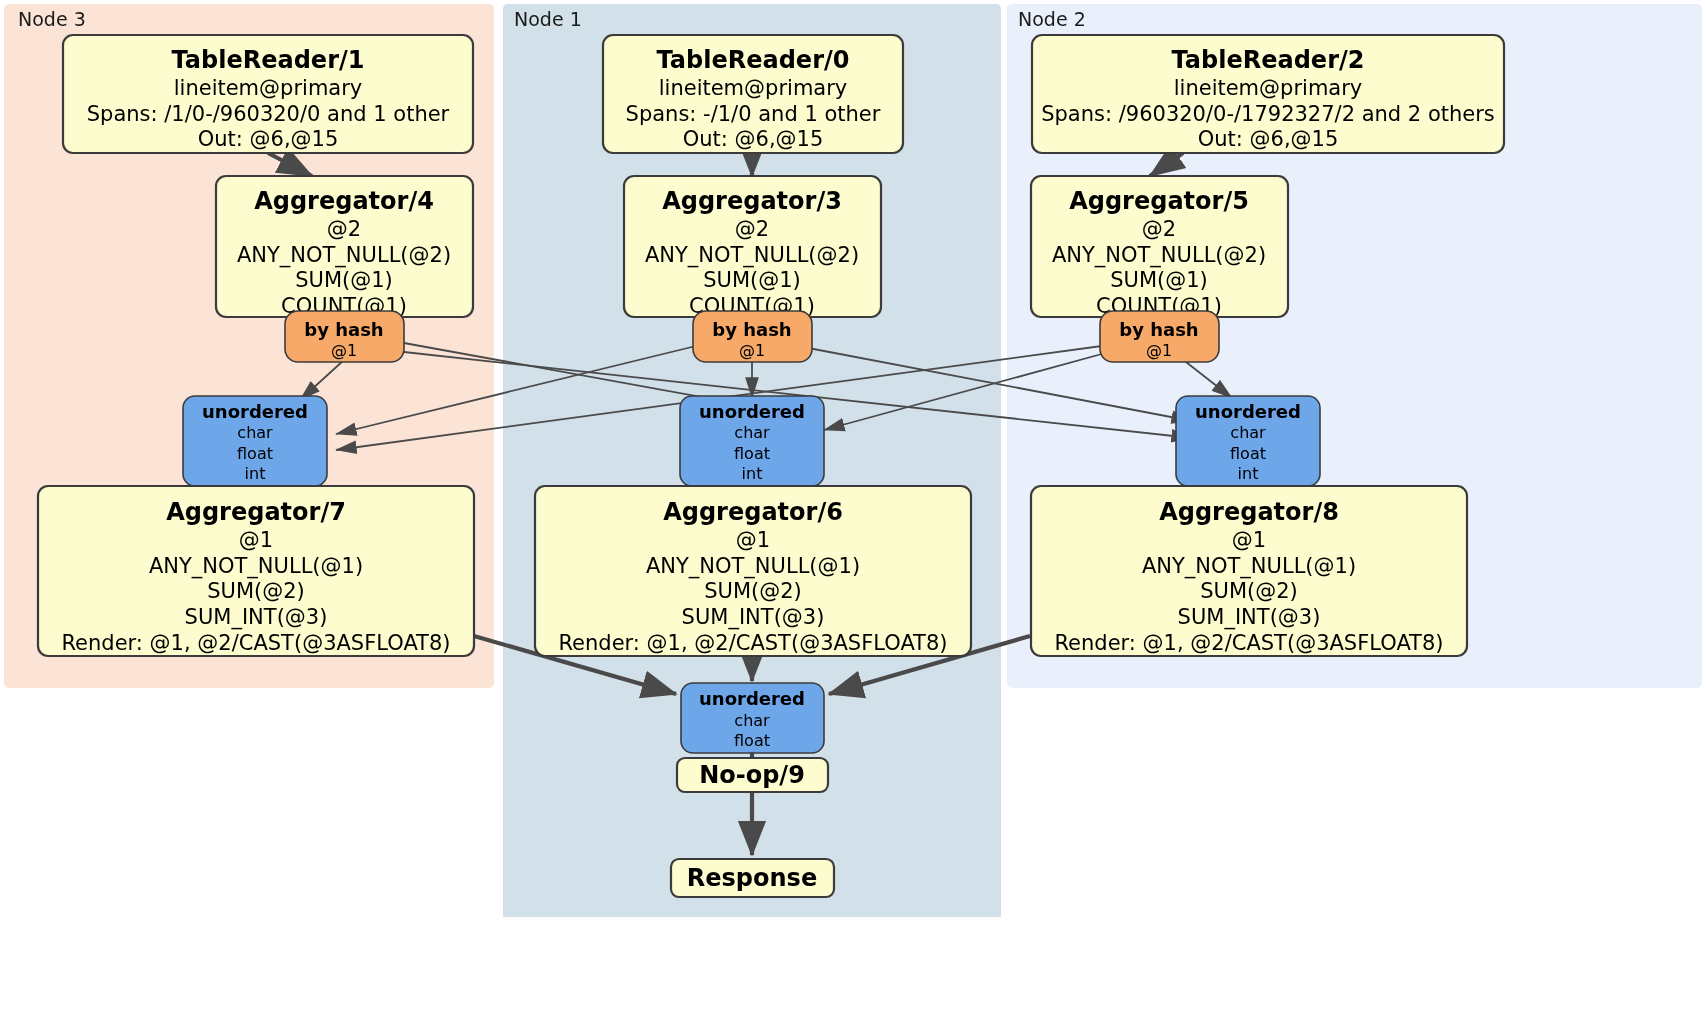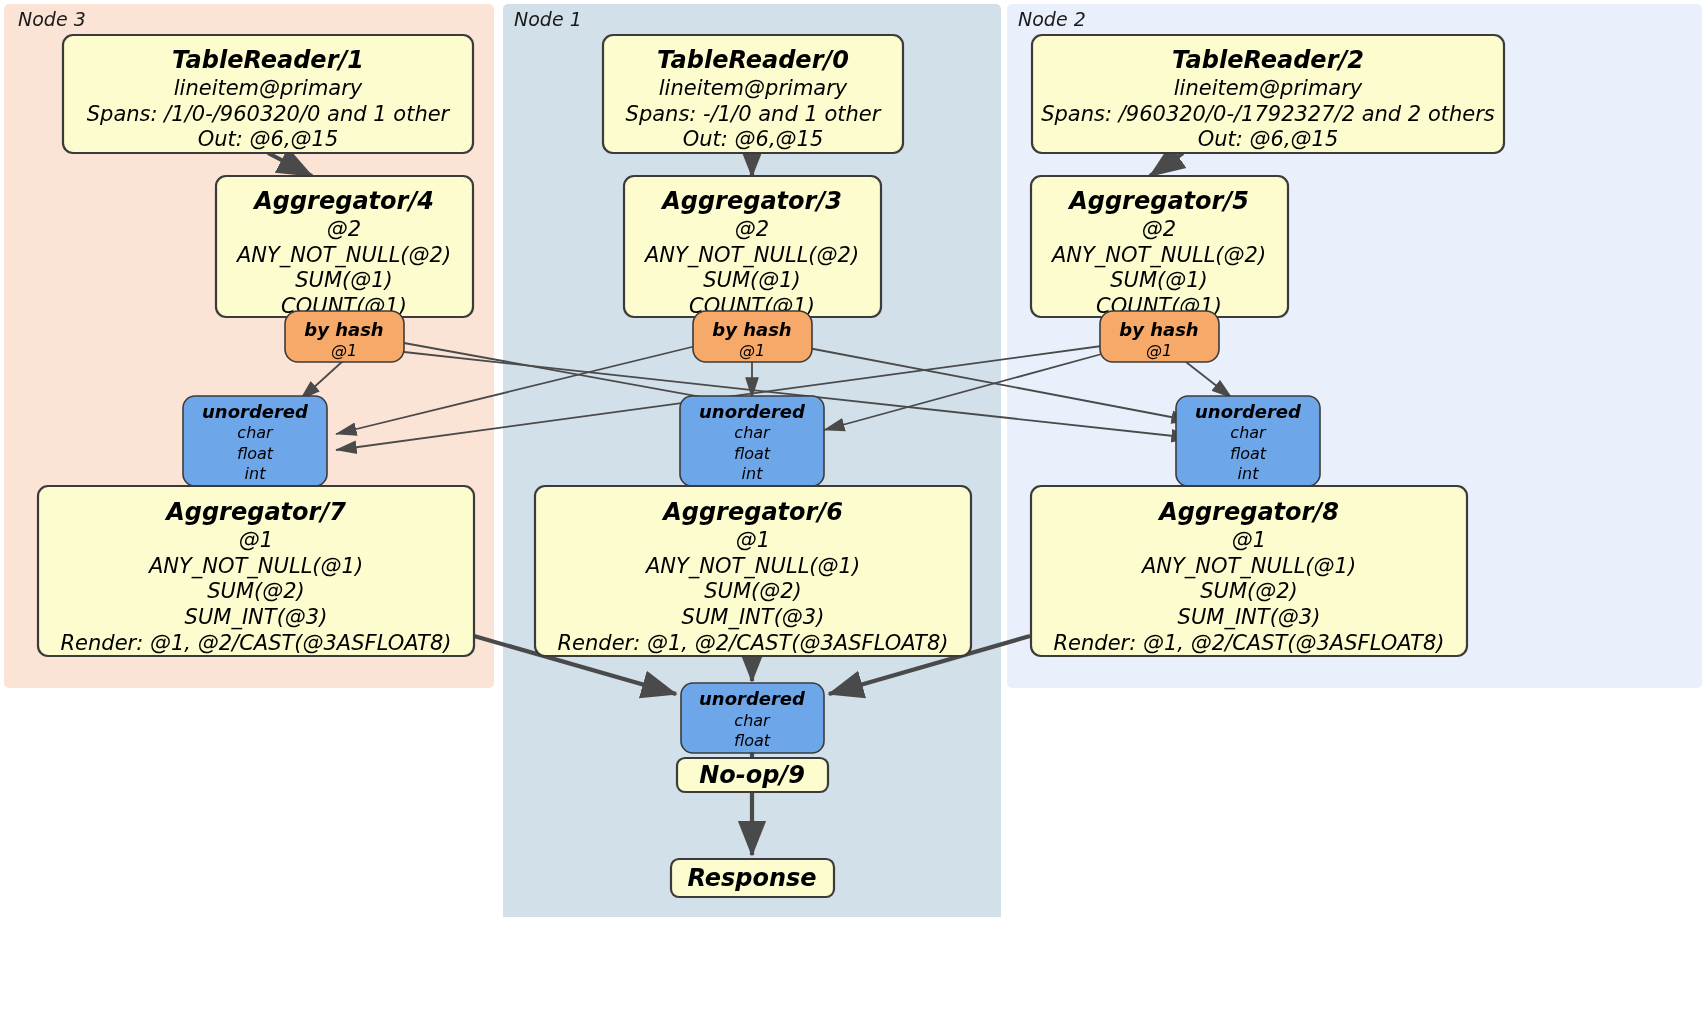--- a/index.html
+++ b/index.html
@@ -9,21 +9,20 @@
   }
   body {
     font-family: "DejaVu Sans", sans-serif;
   }
   #diagram-root {
     position: relative;
     width: 1706px;
     height: 917px;
     background: #ffffff;
     overflow: hidden;
-    font-style: italic;
   }
   svg.layer {
     position: absolute;
     top: 0;
     left: 0;
     width: 1706px;
     height: 1016px;
   }
   .panel-label {
     font-family: "DejaVu Sans", sans-serif;

